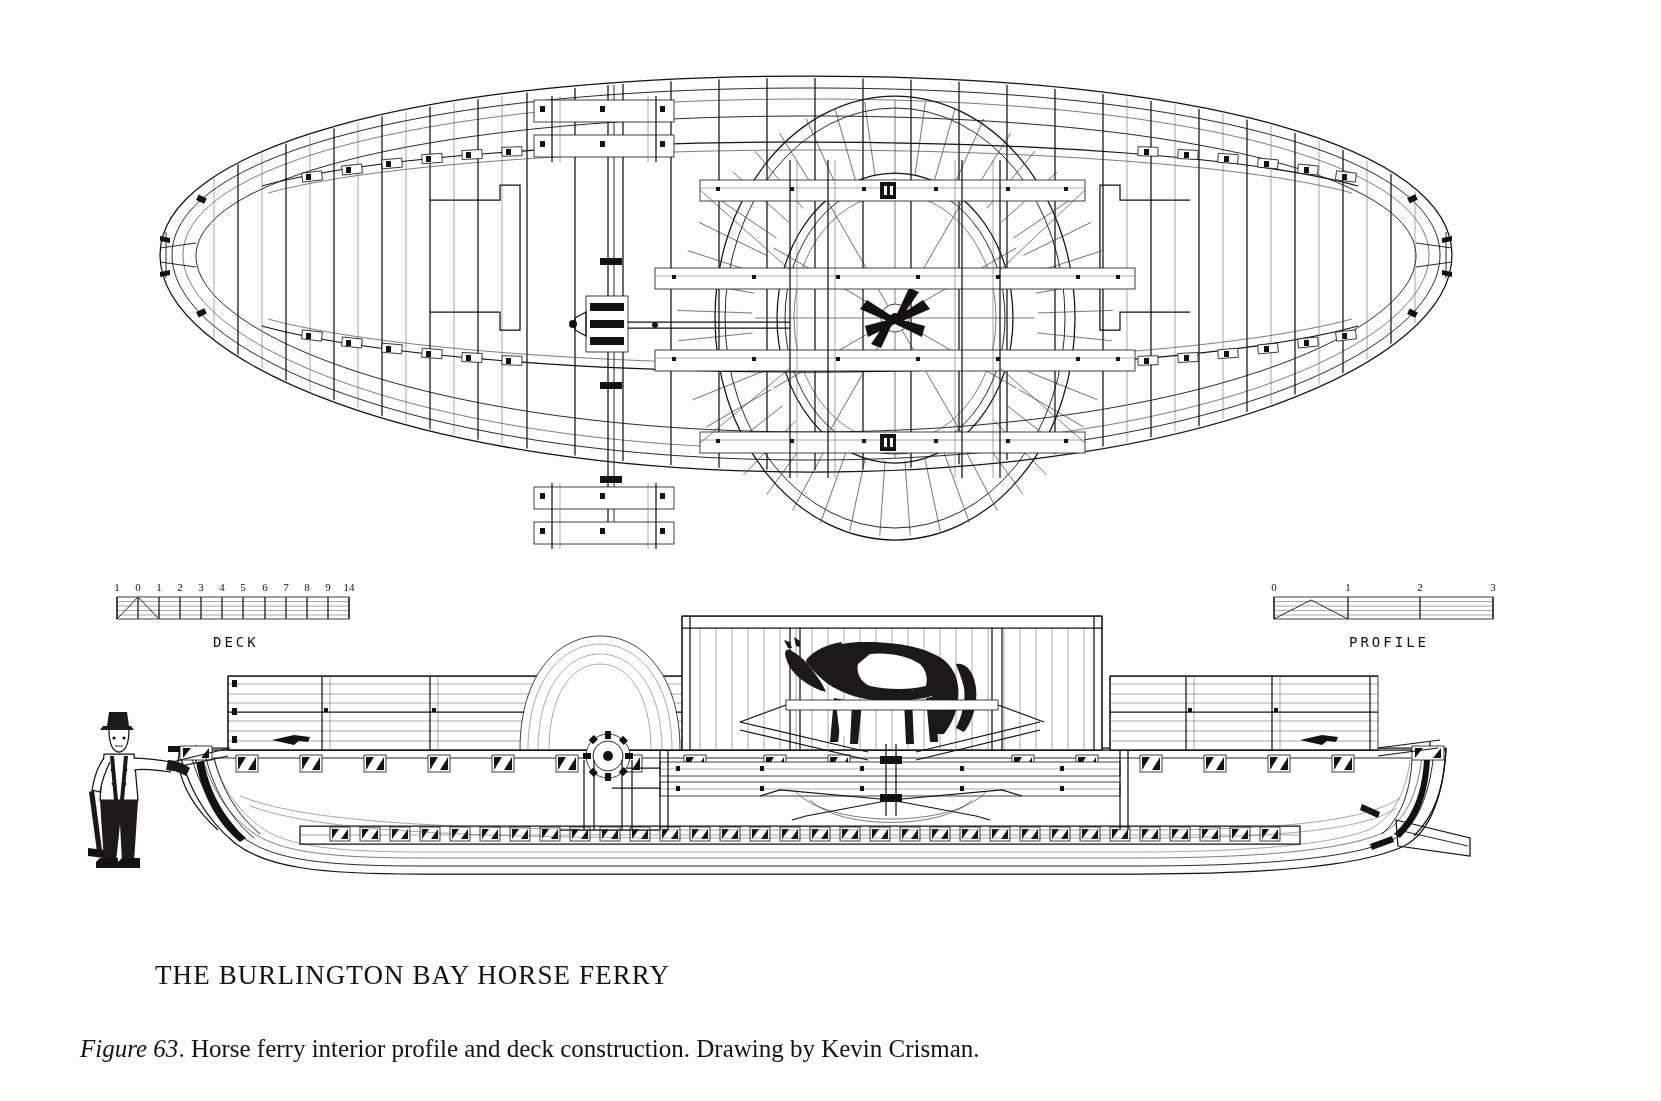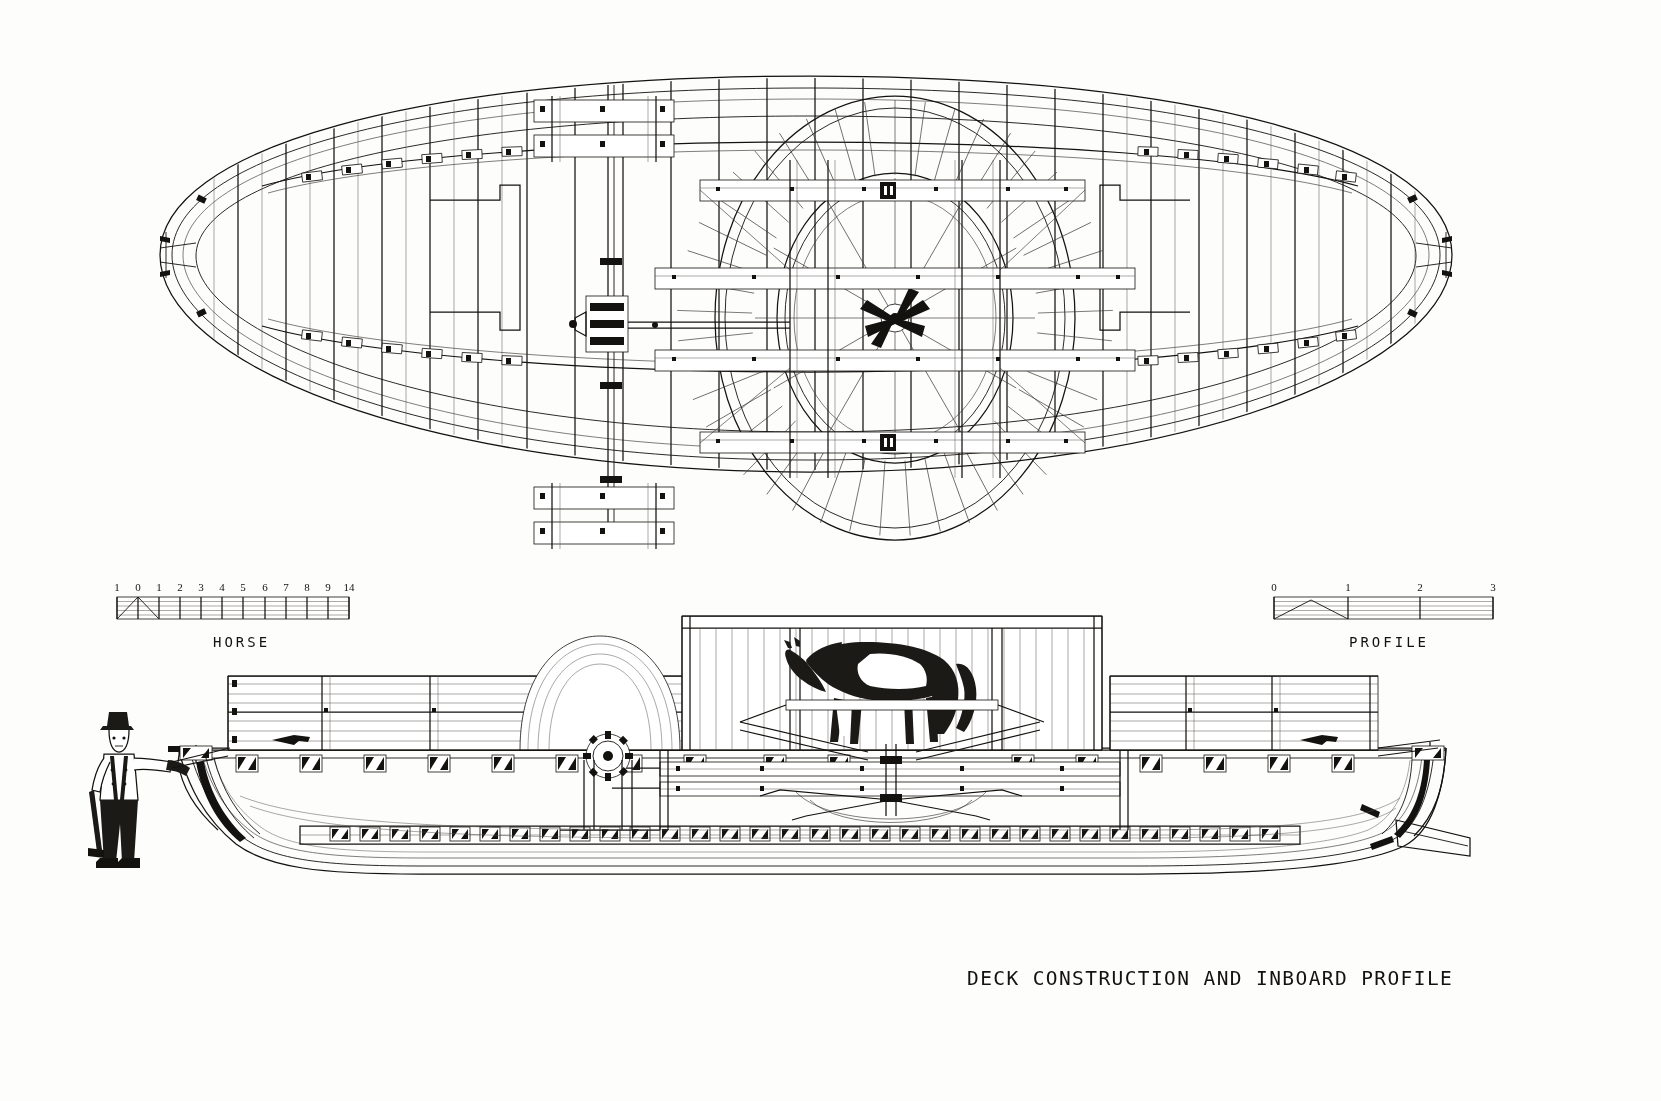--- a/index.html
+++ b/index.html
@@ -958,25 +958,26 @@
         <path class="blk" d="M88 848 l16 2 l0 8 l-16 -2 Z"></path>
       </g>
 
       <path class="s" d="M172 762 L230 748"></path>
       <path class="s" d="M172 768 L228 756"></path>
       <path class="s" d="M1378 748 L1440 740"></path>
       <path class="s" d="M1378 756 L1438 748"></path>
     </g>
   </svg>
 
-
-  <div class="ttl" id="subTitle">DECK  CONSTRUCTION  AND  INBOARD  PROFILE</div>
-
-
-  <div class="scaleLabel" id="feetLabel">HORSE</div>
+  <div class="ttl" id="mainTitle">THE BURLINGTON BAY HORSE FERRY</div>
+
+
+  <div class="ttl" id="figCaption"><i>Figure 63</i><span>. Horse ferry interior profile and deck construction. Drawing by Kevin Crisman.</span></div>
+
+  <div class="scaleLabel" id="feetLabel">DECK</div>
   <div class="scaleLabel" id="metersLabel">PROFILE</div>
 
   <div id="feetTicks">
       <div class="tick" style="left: 117px; top: 581px;">1</div>
       <div class="tick" style="left: 138px; top: 581px;">0</div>
       <div class="tick" style="left: 159px; top: 581px;">1</div>
       <div class="tick" style="left: 180px; top: 581px;">2</div>
       <div class="tick" style="left: 201px; top: 581px;">3</div>
       <div class="tick" style="left: 222px; top: 581px;">4</div>
       <div class="tick" style="left: 243px; top: 581px;">5</div>

